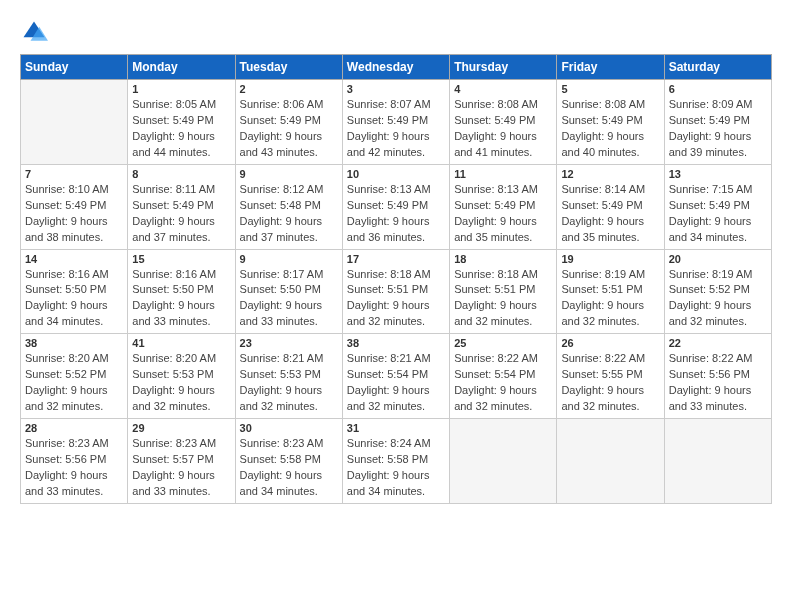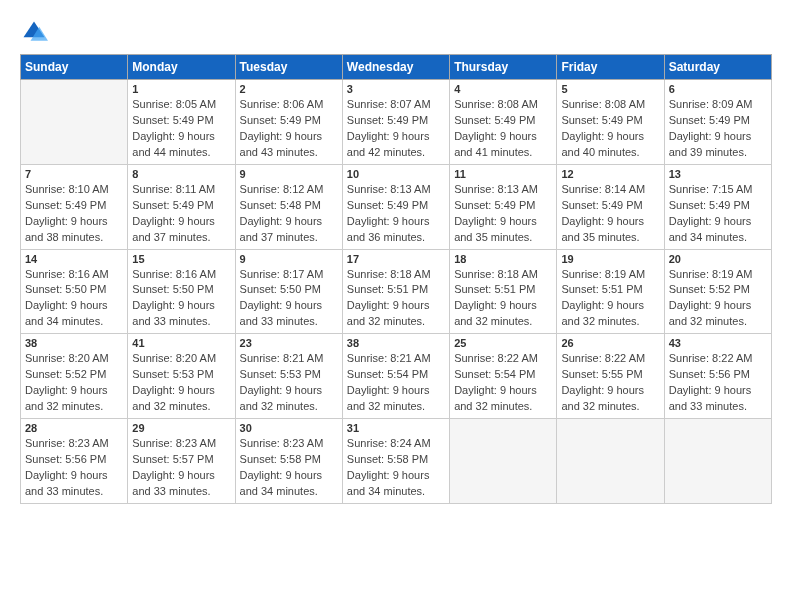--- a/index.html
+++ b/index.html
@@ -310,21 +310,21 @@
 and 32 minutes.</div>
           </td>
           <td>
             <span class="day-num">26</span>
             <div class="day-info" style="white-space: pre-line;">Sunrise: 8:22 AM
 Sunset: 5:55 PM
 Daylight: 9 hours
 and 32 minutes.</div>
           </td>
           <td>
-            <span class="day-num">43</span>
+            <span class="day-num">22</span>
             <div class="day-info" style="white-space: pre-line;">Sunrise: 8:22 AM
 Sunset: 5:56 PM
 Daylight: 9 hours
 and 33 minutes.</div>
           </td>
         </tr>
         <tr>
           <td>
             <span class="day-num">28</span>
             <div class="day-info" style="white-space: pre-line;">Sunrise: 8:23 AM

